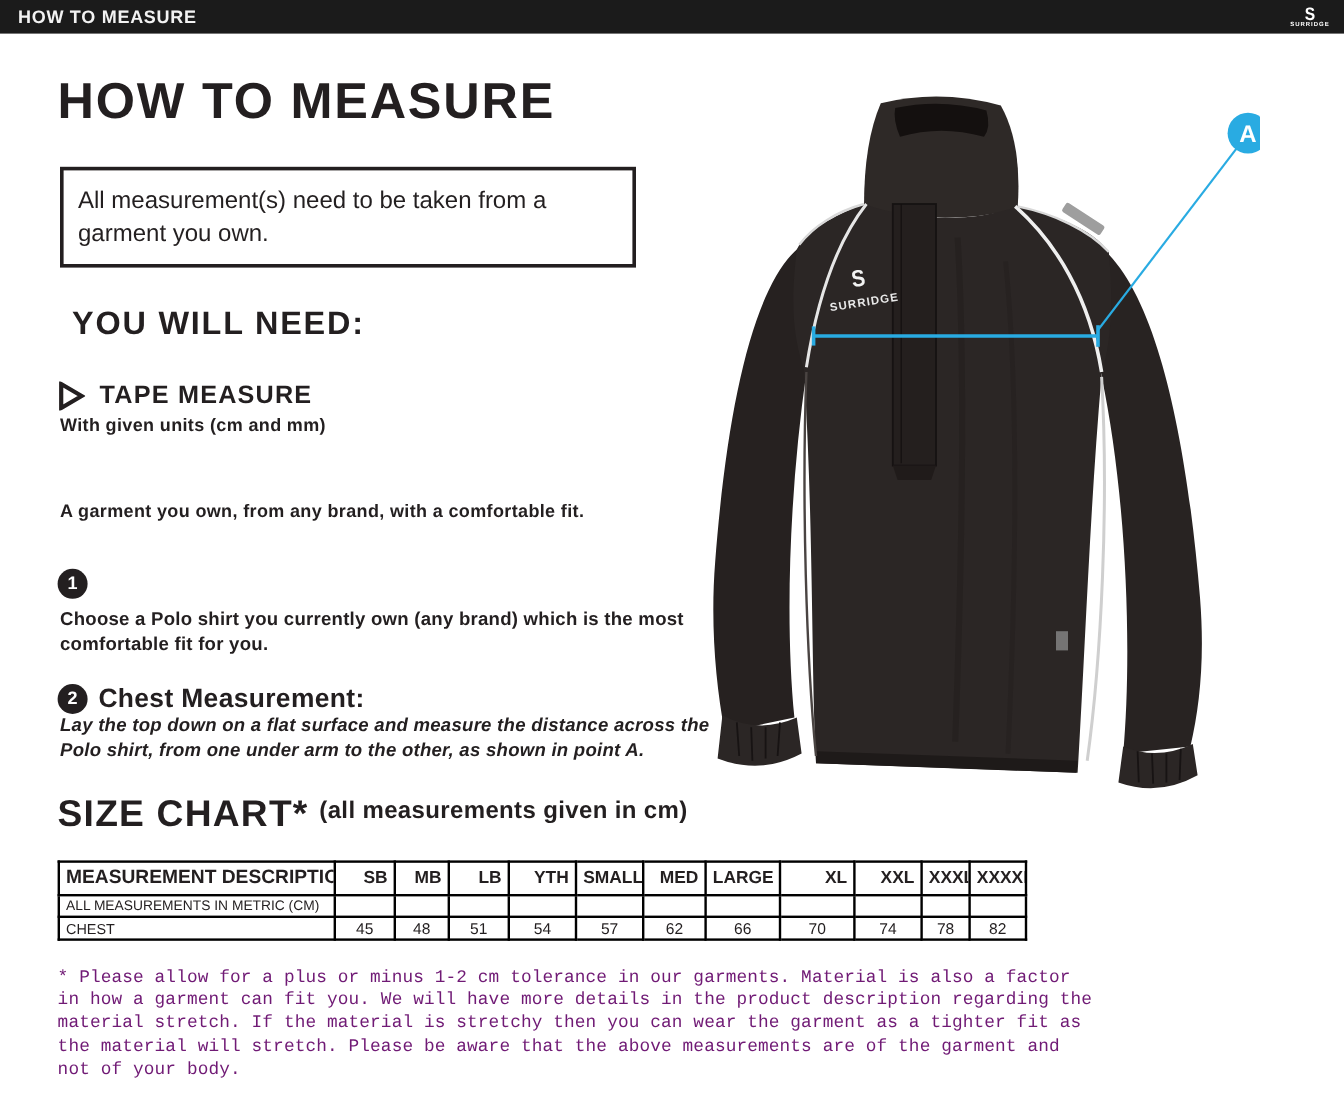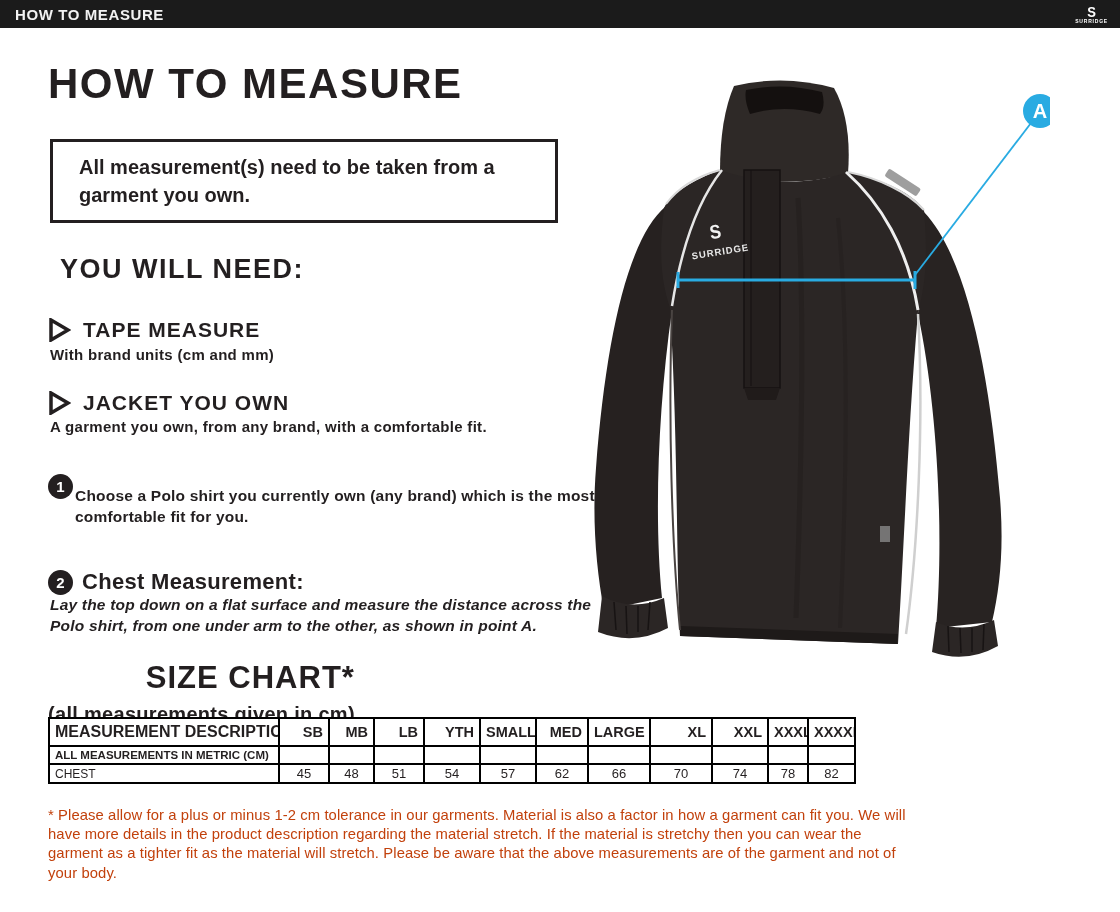--- a/index.html
+++ b/index.html
@@ -11,51 +11,51 @@
           display:flex;align-items:center;justify-content:space-between;box-sizing:border-box;
           padding:0 12px 0 15px;}
   .topbar-title{color:#f2f2f2;font-size:15px;font-weight:bold;letter-spacing:.6px;}
   .brand{display:flex;flex-direction:column;align-items:center;line-height:1;color:#fff;}
   .brand-s{font-weight:bold;font-size:13px;transform:scaleY(1.15);letter-spacing:0;}
   .brand-word{font-size:5px;letter-spacing:.8px;font-weight:bold;margin-top:1px;}
 
   
   .h1{position:absolute;left:48px;top:60px;font-size:42px;font-weight:bold;letter-spacing:1.5px;}
   .notice{position:absolute;left:50px;top:139px;width:450px;border:3px solid #231f20;
-          padding:11px 26px;font-size:20px;font-weight:bold;line-height:1.4;}
+          padding:11px 12px;font-size:20px;font-weight:normal;line-height:1.4;}
   .h2{position:absolute;left:48px;top:254px;font-size:27px;font-weight:bold;letter-spacing:1.5px;margin-left:12px;}
 
   .need-item{position:absolute;left:48px;display:flex;align-items:flex-start;gap:12px;}
   .need-title{font-size:21px;font-weight:bold;letter-spacing:1px;}
   .need-desc{position:absolute;left:50px;font-size:15px;font-weight:bold;letter-spacing:.3px;}
 
   .step-head{position:absolute;left:48px;display:flex;align-items:center;gap:9px;}
   .step-badge{width:25px;height:25px;border-radius:50%;background:#231f20;color:#fff;
               display:flex;align-items:center;justify-content:center;font-size:15px;font-weight:bold;flex:0 0 auto;}
   .step-title{font-size:22px;font-weight:bold;letter-spacing:.3px;}
   .step-desc{position:absolute;left:50px;width:548px;font-size:15.5px;font-weight:bold;
              line-height:1.33;letter-spacing:.2px;}
 
-  .sc-head{position:absolute;left:48px;top:660px;display:flex;align-items:flex-end;gap:9px;flex-direction:column;}
+  .sc-head{position:absolute;left:48px;top:660px;display:flex;align-items:center;gap:9px;}
   .sc-title{font-size:31px;font-weight:bold;letter-spacing:1px;}
   .sc-sub{font-size:20px;font-weight:bold;letter-spacing:.3px;position:relative;top:-2px;}
 
   
   table.size{position:absolute;left:48px;top:717px;width:806px;border-collapse:collapse;
              table-layout:fixed;background:#fff;}
   table.size th, table.size td{border:2px solid #000;box-sizing:border-box;overflow:hidden;
              white-space:nowrap;padding:1px 5px;}
   table.size th{font-size:14.5px;font-weight:bold;height:28px;text-align:right;}
   table.size th.first{text-align:left;font-size:16px;}
-  tr.metric td{height:18px;font-size:11.5px;font-weight:bold;text-align:left;}
+  tr.metric td{height:18px;font-size:11.5px;font-weight:normal;text-align:left;}
   tr.vals td{height:16px;font-size:13px;text-align:center;}
   tr.vals td.first{text-align:left;font-size:12px;font-weight:normal;}
 
   .footnote{position:absolute;left:48px;top:806px;width:868px;font-size:14.8px;line-height:1.3;
-            color:#c2410c;letter-spacing:.1px;}
+            color:#701a75;letter-spacing:.1px;font-family:Liberation Mono, monospace;}
 
   .jacket-wrap{position:absolute;left:588px;top:78px;width:462px;height:580px;}
 </style>
 </head>
 <body>
 
 <div class="page">
 
   <div class="topbar">
     <div class="topbar-title">HOW TO MEASURE</div>
@@ -70,34 +70,28 @@
   <div class="notice">All measurement(s) need to be taken from a garment you own.</div>
 
   <div class="h2">YOU WILL NEED:</div>
 
   <div class="need-item" style="top:318px;">
     <svg width="23" height="24" viewBox="0 0 23 24">
       <polygon points="3,2 20,12 3,22" fill="#ffffff" stroke="#231f20" stroke-width="3.5" stroke-linejoin="miter"></polygon>
     </svg>
     <span class="need-title">TAPE MEASURE</span>
   </div>
-  <div class="need-desc" style="top:346px;">With brand units (cm and mm)</div>
-
-  <div class="need-item" style="top:391px;">
-    <svg width="23" height="24" viewBox="0 0 23 24">
-      <polygon points="3,2 20,12 3,22" fill="#ffffff" stroke="#231f20" stroke-width="3.5" stroke-linejoin="miter"></polygon>
-    </svg>
-    <span class="need-title">JACKET YOU OWN</span>
-  </div>
+  <div class="need-desc" style="top:346px;">With given units (cm and mm)</div>
+
   <div class="need-desc" style="top:418px;">A garment you own, from any brand, with a comfortable fit.</div>
 
   <div class="step-head" style="top:474px;">
     <span class="step-badge">1</span>
   </div>
-  <div class="step-desc" style="top:486px;margin-left:25px;">Choose a Polo shirt you currently own (any brand) which is the most comfortable fit for you.</div>
+  <div class="step-desc" style="top:507px;">Choose a Polo shirt you currently own (any brand) which is the most comfortable fit for you.</div>
 
   <div class="step-head" style="top:569px;">
     <span class="step-badge">2</span>
     <span class="step-title">Chest Measurement:</span>
   </div>
   <div class="step-desc" style="top:595px;font-style:italic;">Lay the top down on a flat surface and measure the distance across the Polo shirt, from one under arm to the other, as shown in point A.</div>
 
   <div class="sc-head">
     <span class="sc-title">SIZE CHART*</span>
     <span class="sc-sub">(all measurements given in cm)</span>

